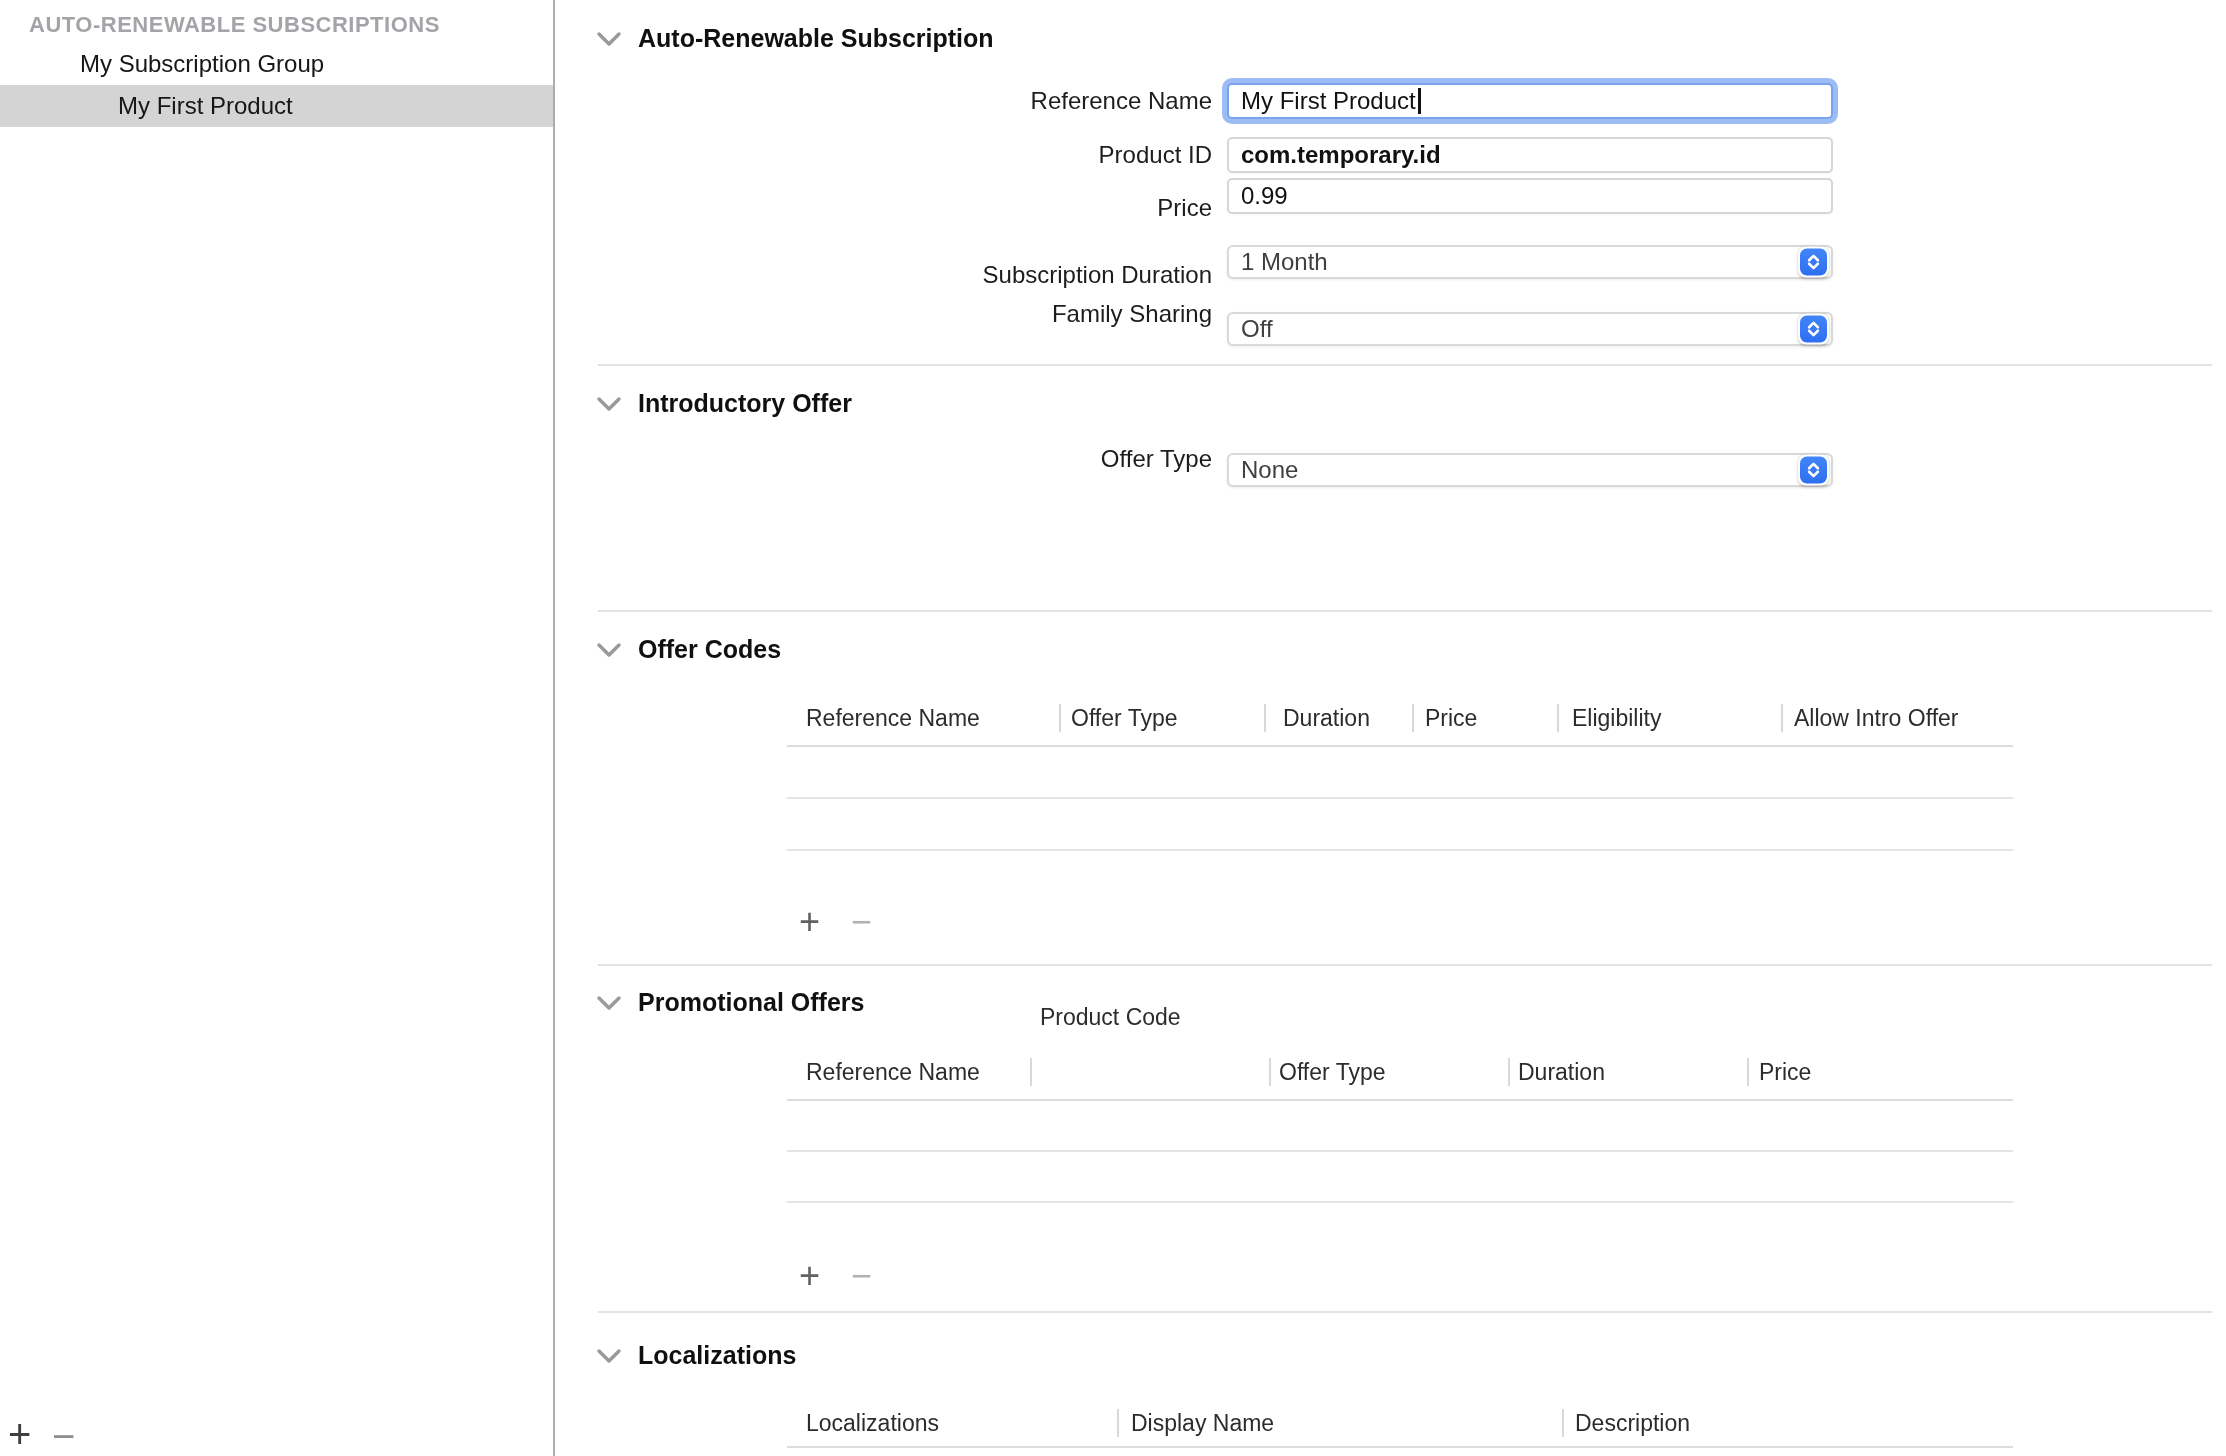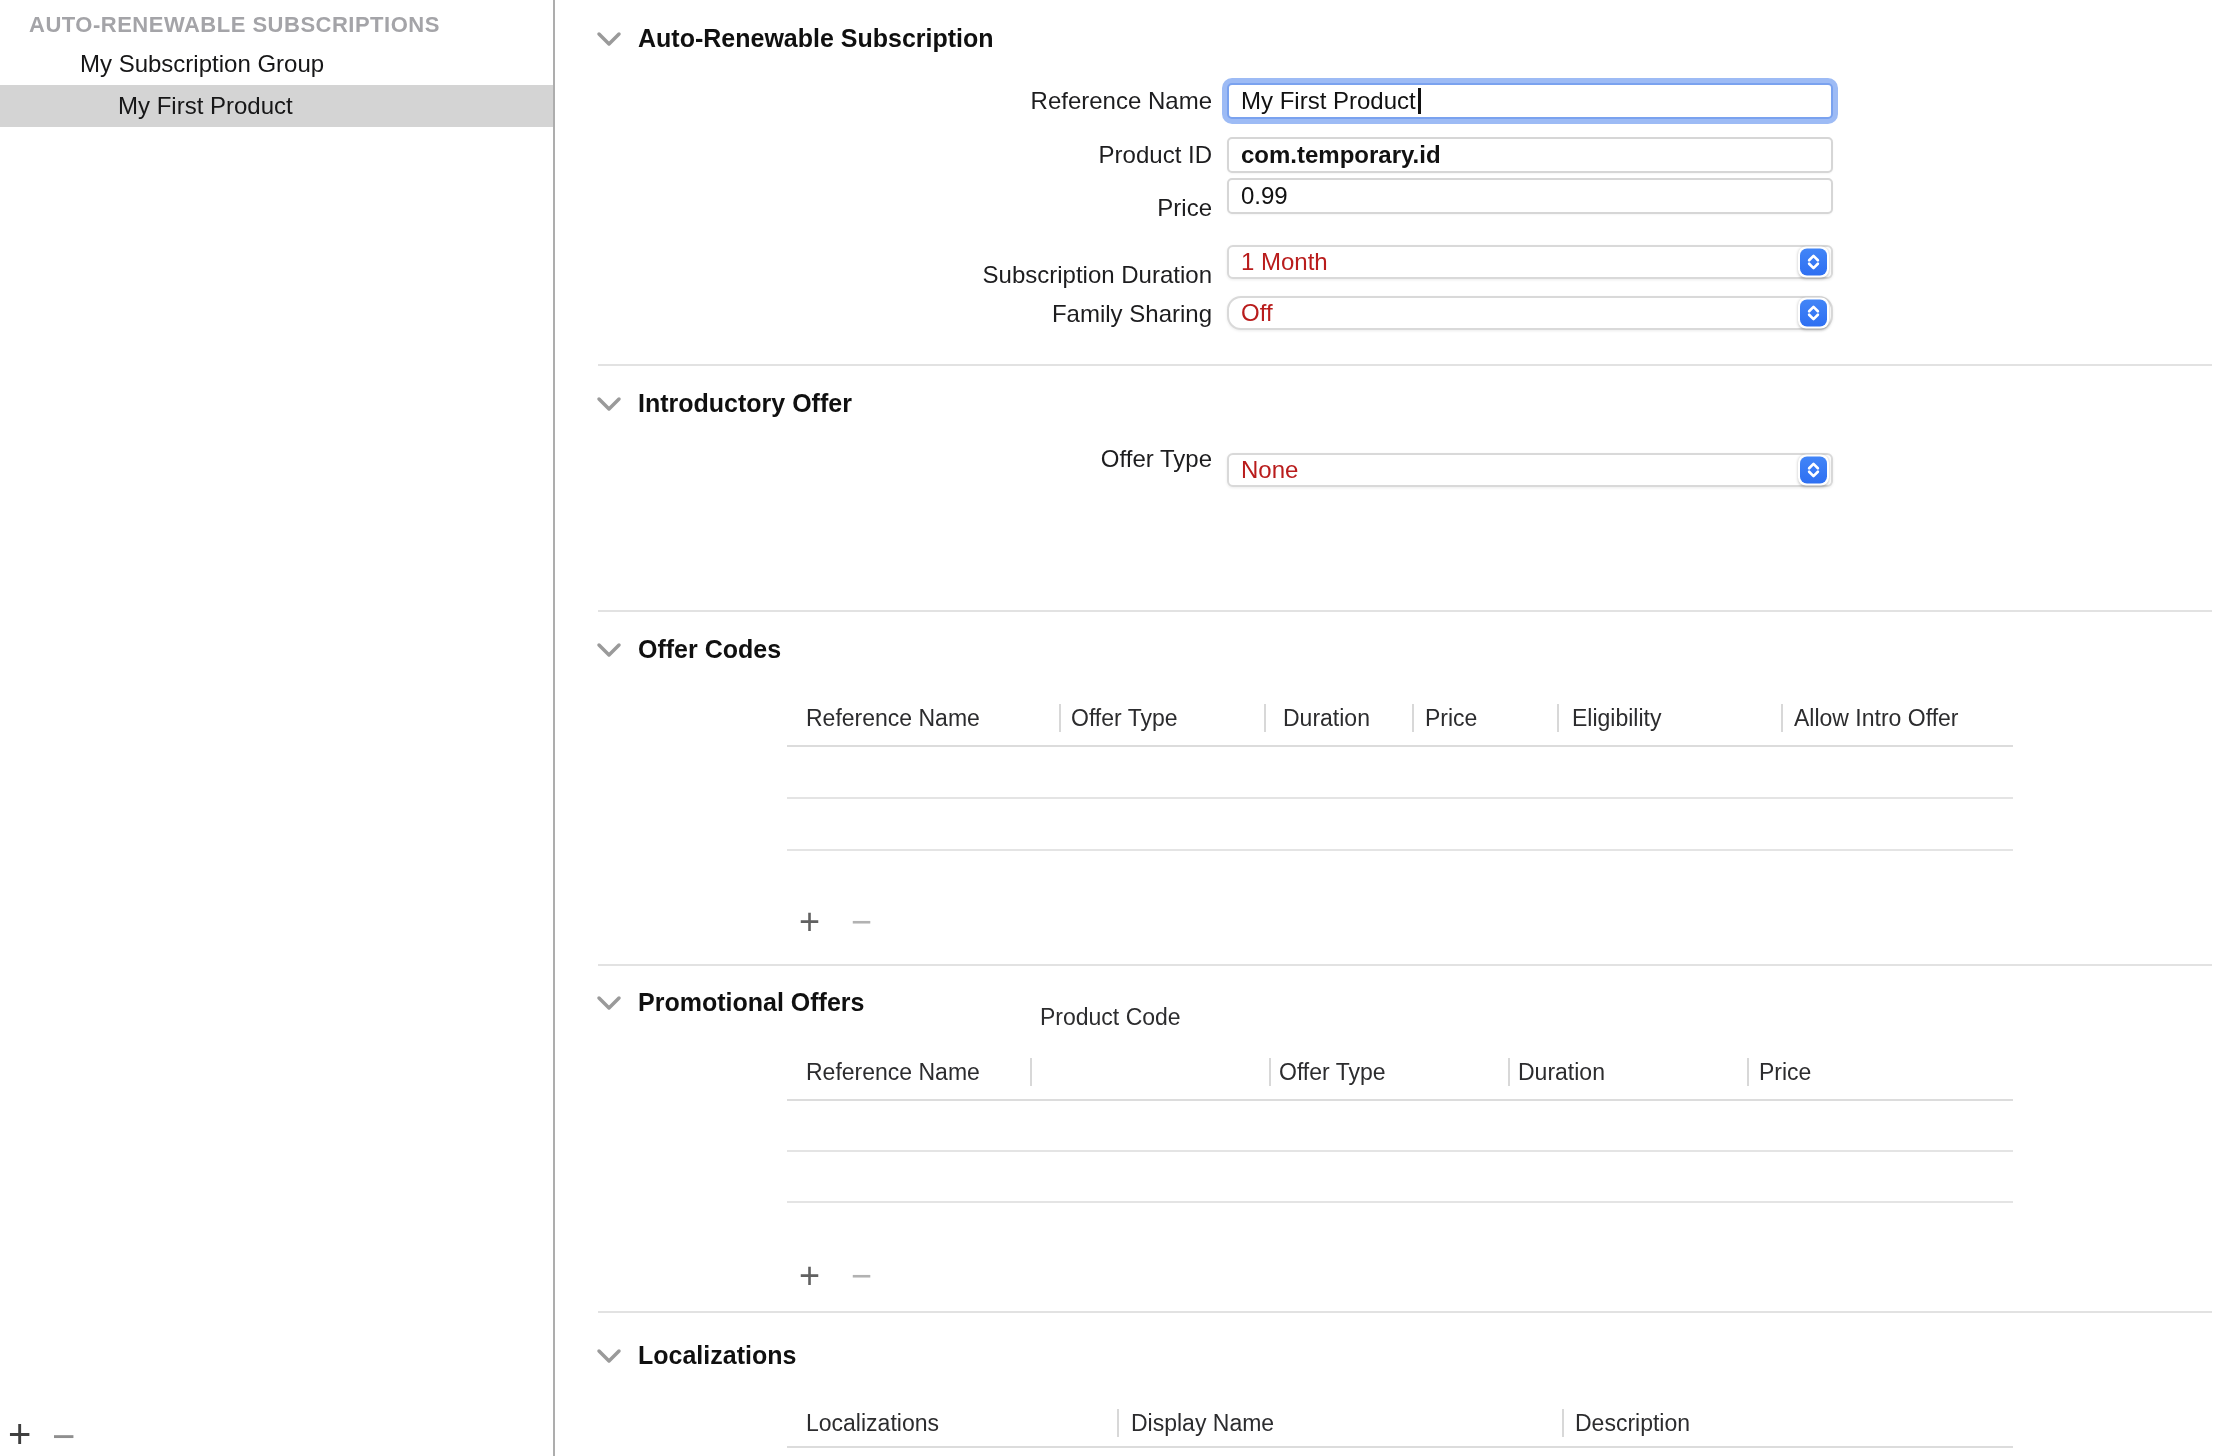--- a/index.html
+++ b/index.html
@@ -46,21 +46,21 @@
     border:2px solid #7aa2ef;border-radius:5px;background:#fff;
     box-shadow:0 0 0 5px #9dbbf5;
     font-size:24px;color:#111;line-height:32px;padding-left:12px;white-space:nowrap;
   }
   .caret{display:inline-block;width:3px;height:26px;background:#111;vertical-align:-5px;margin-left:2px;}
 
   .select{
     position:absolute;left:1227px;width:606px;height:34px;box-sizing:border-box;
     border:2px solid #d9d9d9;border-radius:6px;background:#fff;
     box-shadow:0 1px 3px rgba(0,0,0,0.08);
-    font-size:24px;color:#b91c1c;line-height:30px;padding-left:12px;white-space:nowrap;
+    font-size:24px;color:#404040;line-height:30px;padding-left:12px;white-space:nowrap;
   }
   .stepper-capsule{
     position:absolute;right:2px;top:50%;transform:translateY(-50%);
     width:31px;height:31px;background:#fff;border-radius:8px;
     box-shadow:0 1px 3px rgba(0,0,0,0.25);
   }
   .stepper{
     position:absolute;left:2px;top:2px;width:27px;height:27px;border-radius:7px;
     background:linear-gradient(180deg,#4285f7,#2e6ff2);
   }
@@ -116,21 +116,21 @@
       <span class="stepper">
         <svg width="21" height="21" viewBox="0 0 24 24">
           <path d="M7 10 L12 5 L17 10" fill="none" stroke="#fff" stroke-width="3" stroke-linecap="round" stroke-linejoin="round"></path>
           <path d="M7 14 L12 19 L17 14" fill="none" stroke="#fff" stroke-width="3" stroke-linecap="round" stroke-linejoin="round"></path>
         </svg>
       </span>
     </span>
 </div>
 
 <div class="row-label" style="top:296px;">Family Sharing</div>
-<div class="select" style="top:296px;border-radius:14px;">
+<div class="select" style="top:312px;">
   <span>Off</span>
   <span class="stepper-capsule">
       <span class="stepper">
         <svg width="21" height="21" viewBox="0 0 24 24">
           <path d="M7 10 L12 5 L17 10" fill="none" stroke="#fff" stroke-width="3" stroke-linecap="round" stroke-linejoin="round"></path>
           <path d="M7 14 L12 19 L17 14" fill="none" stroke="#fff" stroke-width="3" stroke-linecap="round" stroke-linejoin="round"></path>
         </svg>
       </span>
     </span>
 </div>

